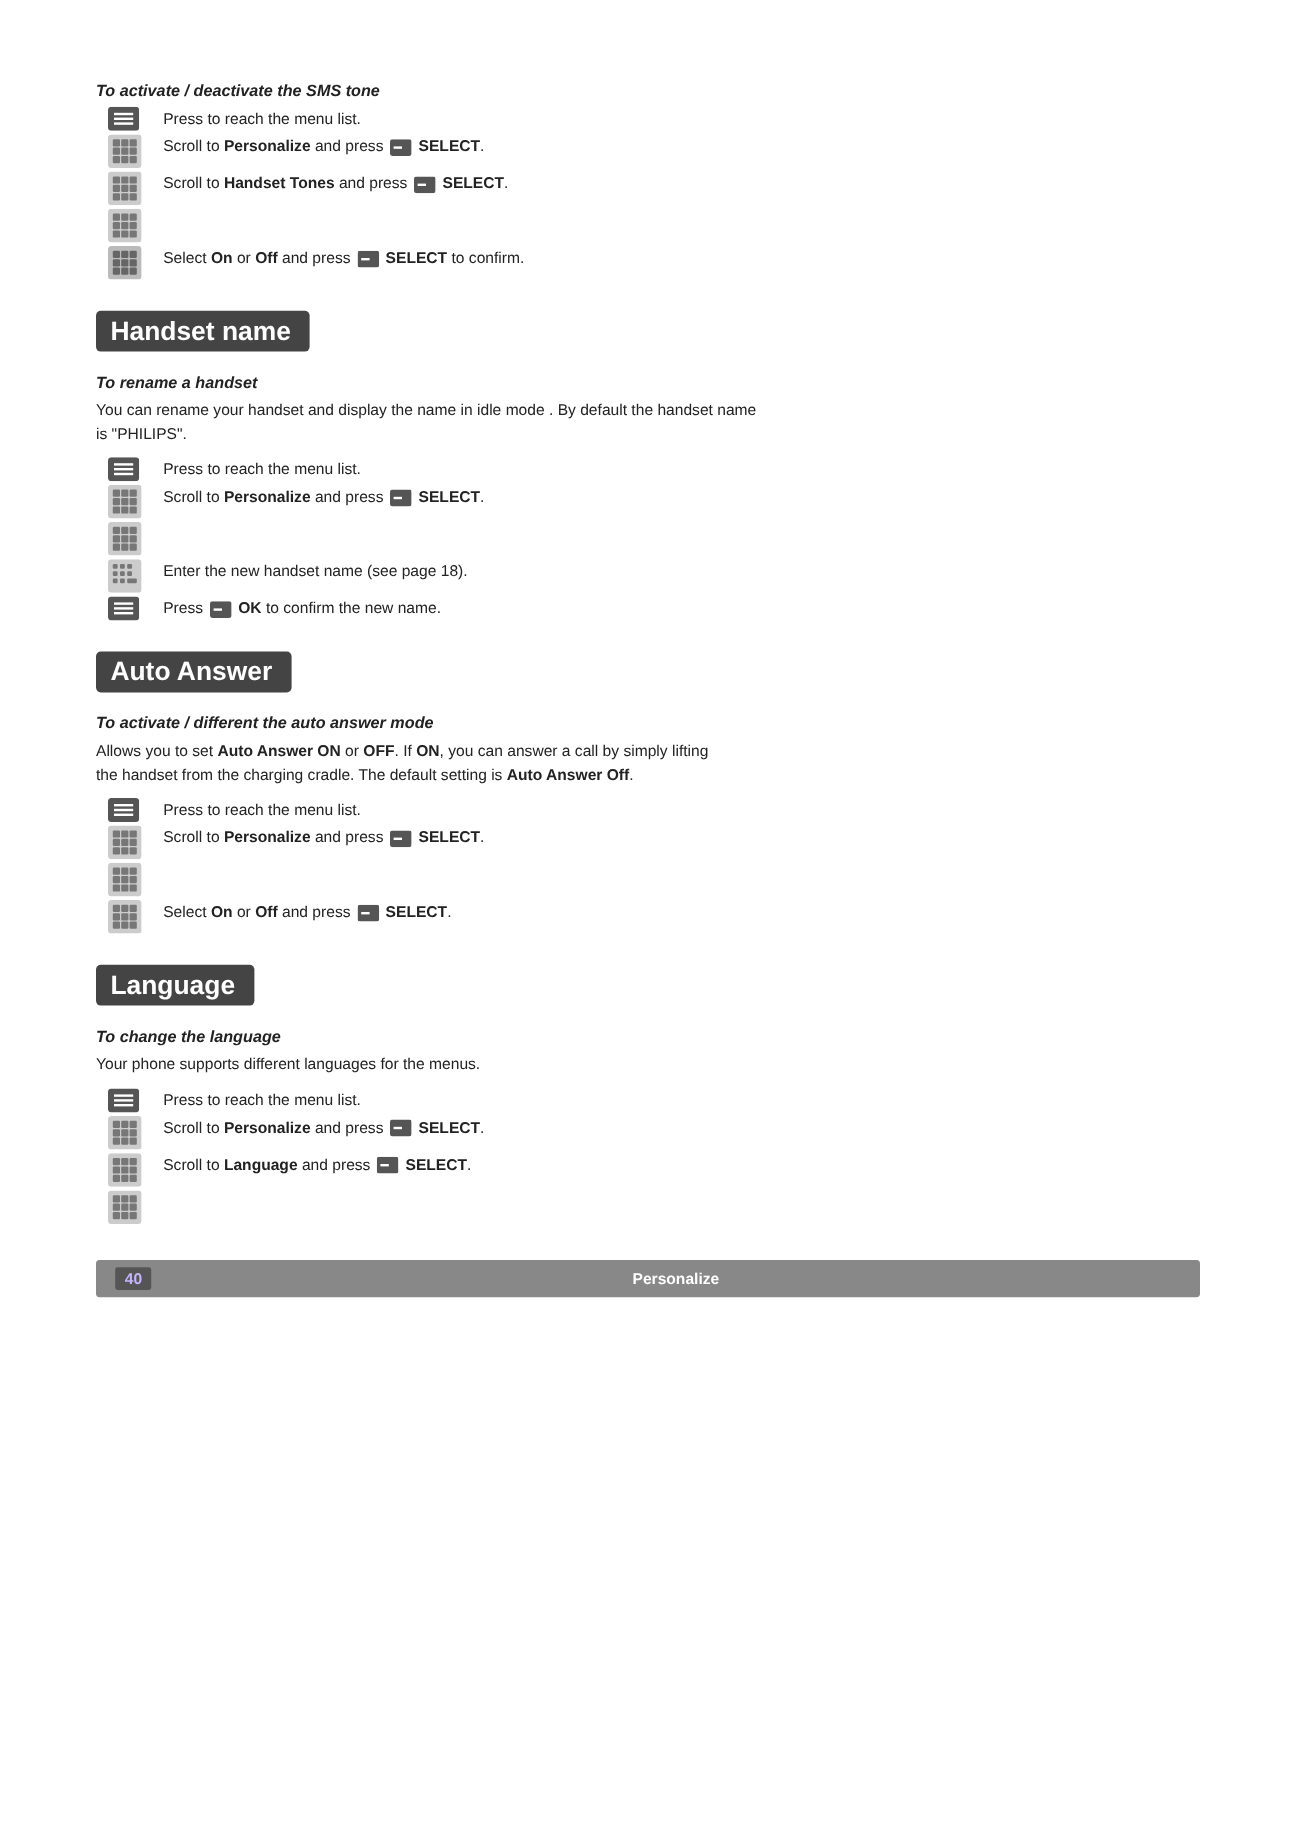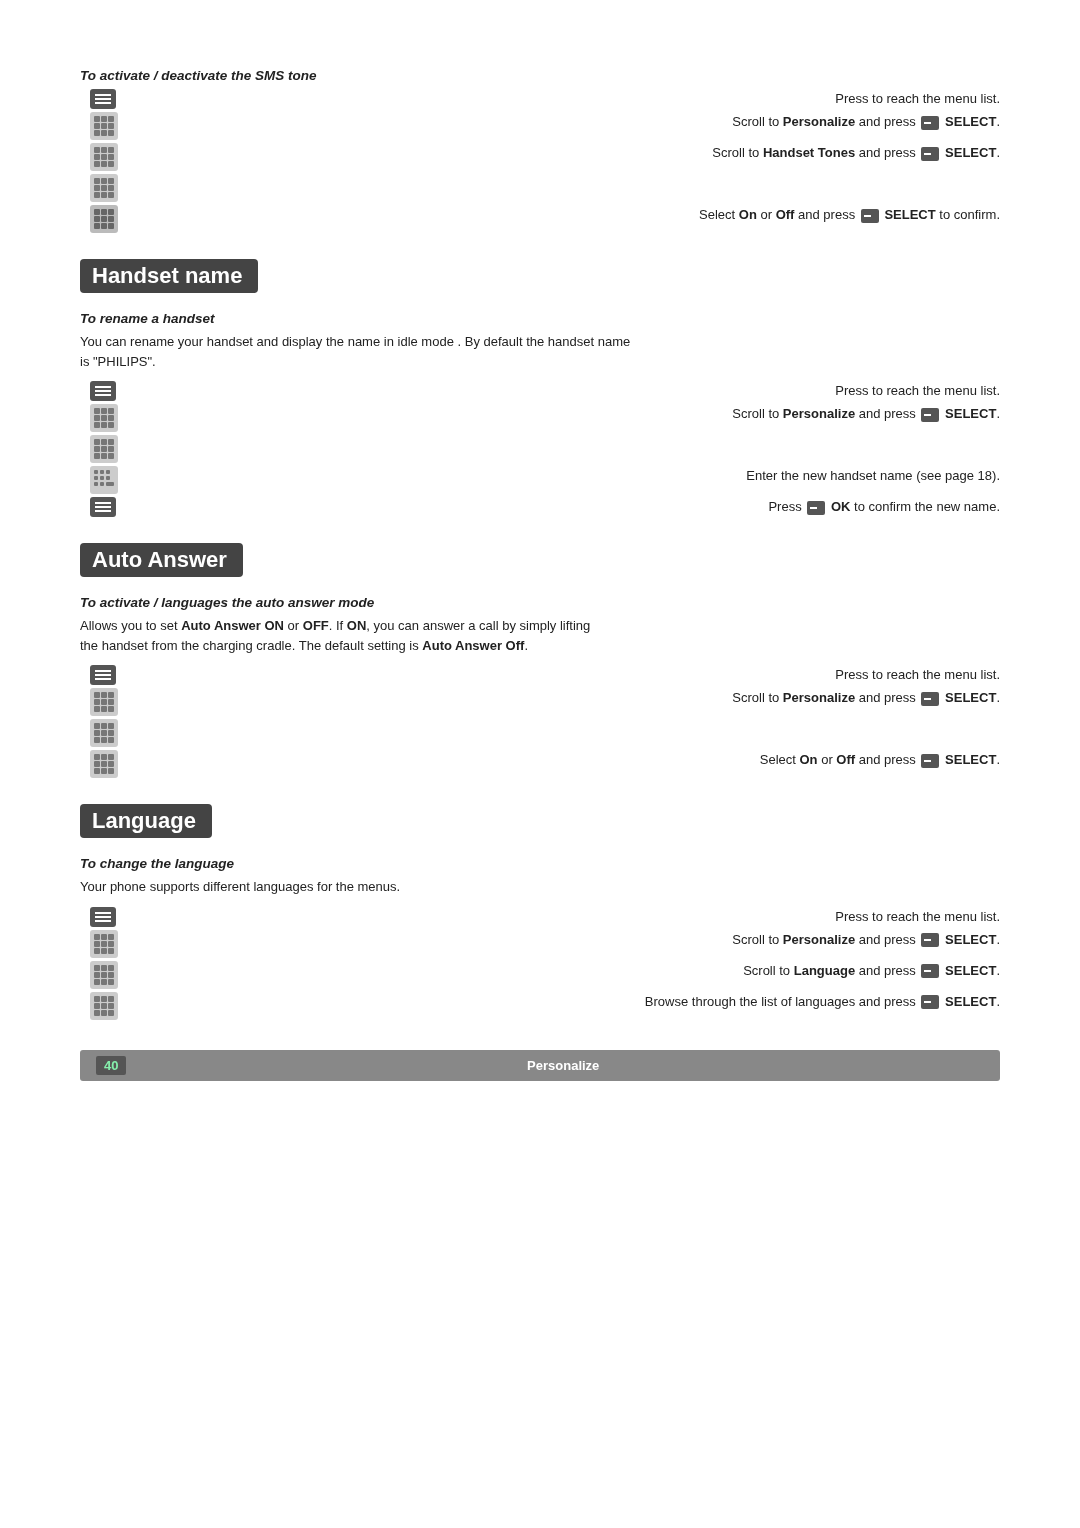--- a/index.html
+++ b/index.html
@@ -41,21 +41,20 @@
       line-height: 1.5;
     }
     .steps-table {
       margin-bottom: 8px;
       margin-left: 10px;
     }
     .step-row {
       display: flex;
       align-items: flex-start;
       margin-bottom: 3px;
-      text-align: right;
     }
     .step-text {
       font-size: 13px;
       line-height: 1.5;
       flex: 1;
     }
     .step-text b {
       font-weight: bold;
     }
     
@@ -65,21 +64,21 @@
       background: #888;
       color: #fff;
       font-size: 13px;
       font-weight: bold;
       padding: 6px 16px;
       border-radius: 3px;
       margin-top: 30px;
     }
     .page-number {
       background: #555;
-      color: #86efac;
+      color: #c4b5fd;
       font-size: 13px;
       font-weight: bold;
       padding: 2px 8px;
       border-radius: 2px;
       margin-right: 16px;
     }
     .footer-title {
       flex: 1;
       text-align: center;
     }
@@ -307,21 +306,21 @@
           </svg>
           <b>OK</b> to confirm the new name.
         </div>
       </div>
 
     </div>
   </div>
 
   <div>
     <div class="section-title">Auto Answer</div>
-    <div class="subsection-title">To activate / languages the auto answer mode</div>
+    <div class="subsection-title">To activate / different the auto answer mode</div>
     <div class="description">
       Allows you to set <b>Auto Answer ON</b> or <b>OFF</b>. If <b>ON</b>, you can answer a call by simply lifting<br>
       the handset from the charging cradle. The default setting is <b>Auto Answer Off</b>.
     </div>
     <div class="steps-table">
 
       <div class="step-row">
         <div class="step-icon-wrap">
           <svg width="26" height="20" viewBox="0 0 26 20">
             <rect x="0" y="0" width="26" height="20" rx="3" fill="#555"></rect>
@@ -481,28 +480,20 @@
             <rect x="11" y="4" width="6" height="6" rx="1" fill="#777"></rect>
             <rect x="18" y="4" width="6" height="6" rx="1" fill="#777"></rect>
             <rect x="4" y="11" width="6" height="6" rx="1" fill="#777"></rect>
             <rect x="11" y="11" width="6" height="6" rx="1" fill="#777"></rect>
             <rect x="18" y="11" width="6" height="6" rx="1" fill="#777"></rect>
             <rect x="4" y="18" width="6" height="6" rx="1" fill="#777"></rect>
             <rect x="11" y="18" width="6" height="6" rx="1" fill="#777"></rect>
             <rect x="18" y="18" width="6" height="6" rx="1" fill="#777"></rect>
           </svg>
         </div>
-        <div class="step-text">
-          Browse through the list of languages and press
-          <svg width="18" height="14" viewBox="0 0 18 14" style="display:inline-block;vertical-align:middle;margin:0 2px">
-            <rect x="0" y="0" width="18" height="14" rx="2" fill="#555"></rect>
-            <rect x="3" y="6" width="7" height="2" fill="#fff"></rect>
-          </svg>
-          <b>SELECT</b>.
-        </div>
       </div>
 
     </div>
   </div>
 
   <div class="page-footer">
     <span class="page-number">40</span>
     <span class="footer-title">Personalize</span>
   </div>
 

